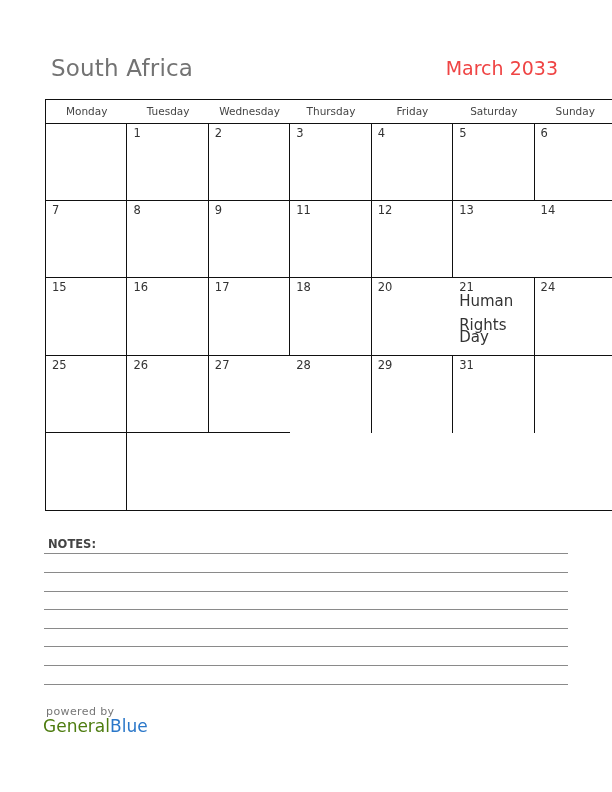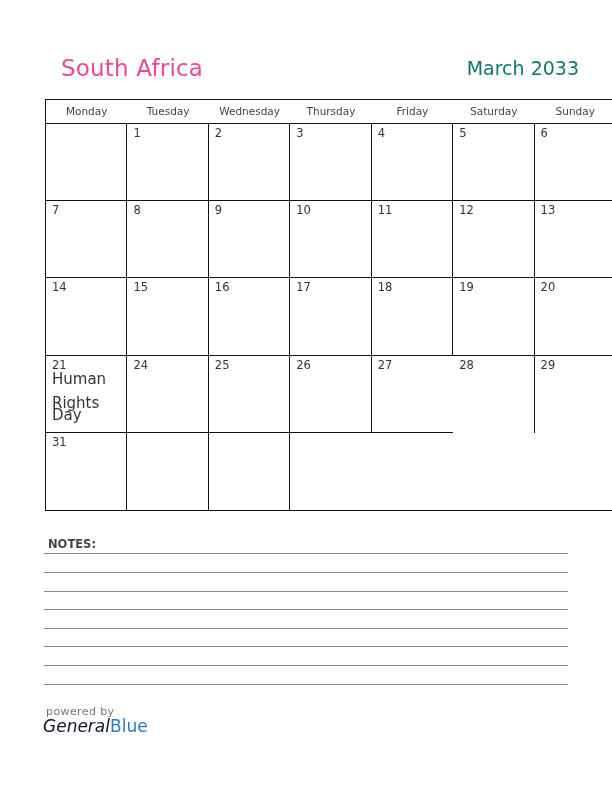--- a/index.html
+++ b/index.html
@@ -1,37 +1,37 @@
 <!DOCTYPE html>
 <html><head>
 <meta charset="utf-8">
 <style>
   html, body { margin: 0; padding: 0; background: #ffffff; }
   body { width: 612px; height: 792px; position: relative; overflow: hidden;
          font-family: "DejaVu Sans", "Liberation Sans", sans-serif; color: #222; }
-  .title { position: absolute; left: 61px; top: 55px; font-size: 23px; color: #ec4899; letter-spacing: 0.2px; }
-  .month { position: absolute; right: 33px; top: 57px; font-size: 19px; color: #0f766e; }
+  .title { position: absolute; left: 51px; top: 55px; font-size: 23px; color: #737373; letter-spacing: 0.2px; }
+  .month { position: absolute; right: 54px; top: 57px; font-size: 19px; color: #ef4444; }
   .cal { position: absolute; left: 45px; top: 99px; width: 572px; height: 412px;
          border: 1.4px solid #111; box-sizing: border-box; }
   .hdr { position: absolute; left: 0; top: 0; width: 100%; height: 24px;
          border-bottom: 1.4px solid #111; box-sizing: border-box; display: flex; }
   .hdr div { flex: 1; text-align: center; font-size: 10.5px; line-height: 23px; color: #444; }
   .grid { position: absolute; left: 0; top: 24px; width: 100%; height: calc(100% - 24px);
           display: grid; grid-template-columns: repeat(7, 1fr); grid-template-rows: repeat(5, 1fr); }
   .cell { border-right: 1.4px solid #111; border-bottom: 1.4px solid #111; box-sizing: border-box;
           padding: 2px 0 0 6px; position: relative; }
   .cell.lastcol { border-right: none; }
   .cell.lastrow { border-bottom: none; }
   .num { font-size: 11.5px; color: #333; display: block; line-height: 14px; }
   .hol { font-size: 15px; color: #333; line-height: 12px; display: block; margin-top: 1px; }
   .notes-label { position: absolute; left: 48px; top: 537px; font-size: 11.5px; color: #444; font-weight: bold; }
   .line { position: absolute; left: 44px; width: 524px; height: 0; border-top: 1.2px solid #8a8a8a; }
   .powered { position: absolute; left: 46px; top: 705px; font-size: 11px; color: #777; letter-spacing: 0.4px; }
   .brand { position: absolute; left: 43px; top: 716px; font-size: 17px; }
-  .brand .g { color: #0f172a; font-style: italic; }
+  .brand .g { color: #4d7c0f; }
   .brand .b { color: #2a77c9; }
 </style>
 </head>
 <body>
 
 <div class="title">South Africa</div>
 <div class="month">March 2033</div>
 
 <div class="cal">
   <div class="hdr">
@@ -68,23 +68,20 @@
       <div class="cell">
         <span class="num">7</span>
       </div>
       <div class="cell">
         <span class="num">8</span>
       </div>
       <div class="cell">
         <span class="num">9</span>
       </div>
       <div class="cell">
-        <span class="num">10</span>
-      </div>
-      <div class="cell">
         <span class="num">11</span>
       </div>
       <div class="cell">
         <span class="num">12</span>
       </div>
       <div class="cell lastcol">
         <span class="num">13</span>
       </div>
       <div class="cell">
         <span class="num">14</span>
@@ -93,23 +90,20 @@
         <span class="num">15</span>
       </div>
       <div class="cell">
         <span class="num">16</span>
       </div>
       <div class="cell">
         <span class="num">17</span>
       </div>
       <div class="cell">
         <span class="num">18</span>
-      </div>
-      <div class="cell">
-        <span class="num">19</span>
       </div>
       <div class="cell lastcol">
         <span class="num">20</span>
       </div>
       <div class="cell">
         <span class="num">21</span>
         <span class="hol">Human</span>
         <span class="hol" style="margin-top: 12px;">Rights Day</span>
       </div>
       <div class="cell">

